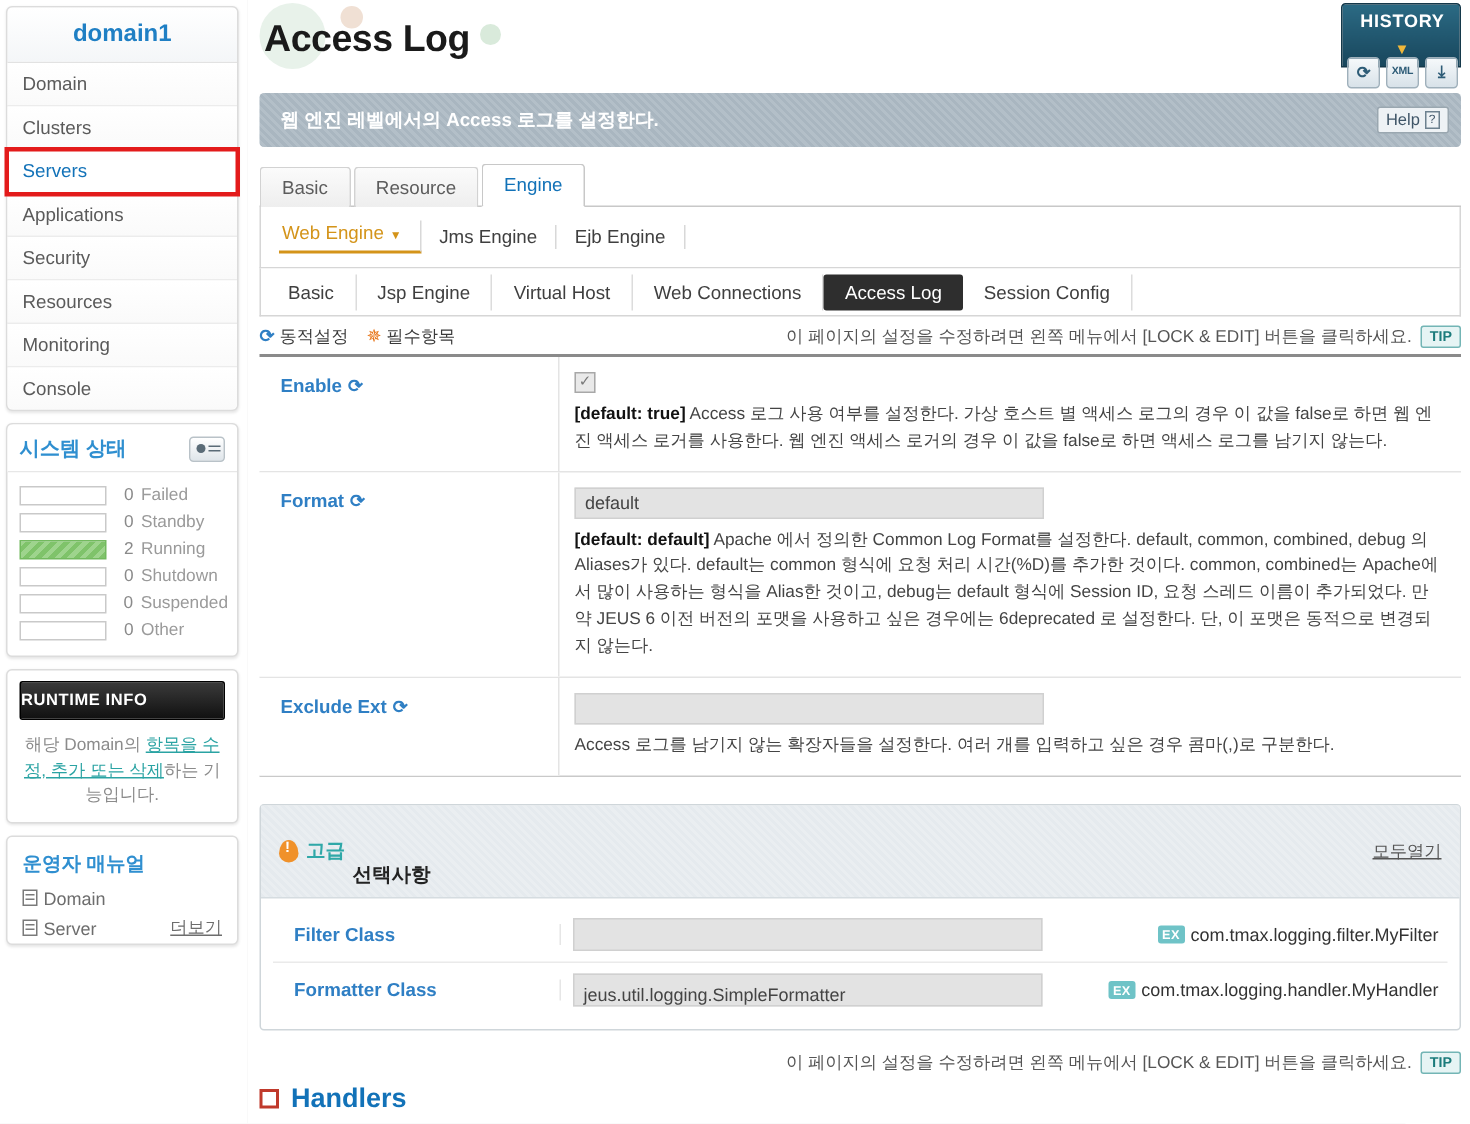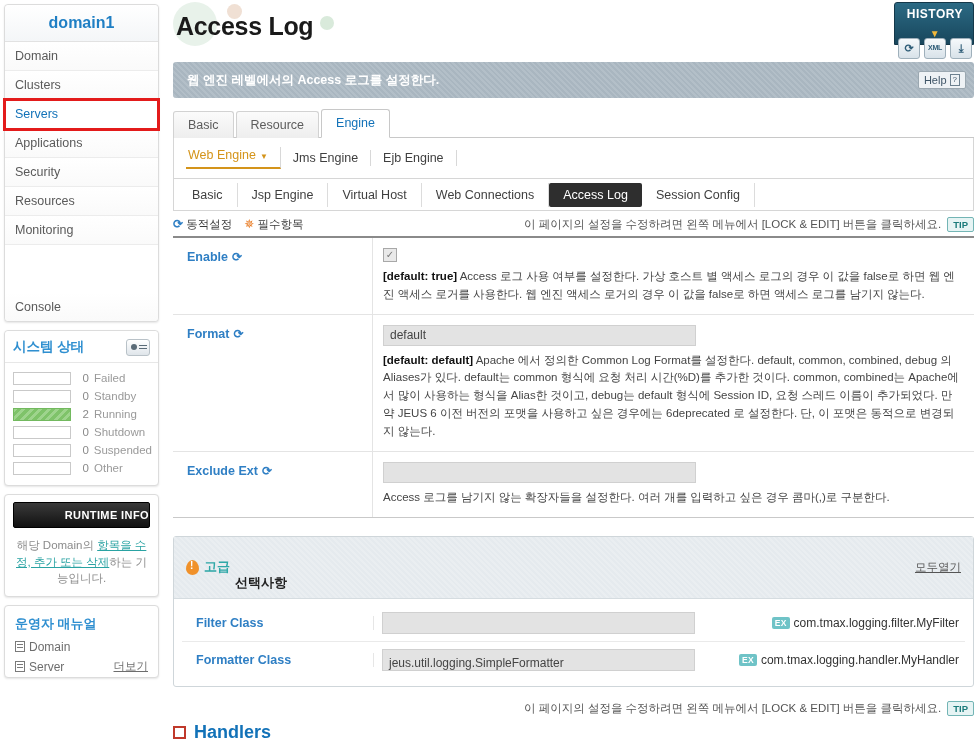--- a/index.html
+++ b/index.html
@@ -40,21 +40,21 @@
   }
   .nav-item {
     display:block;
     padding: 7px 10px;
     font-size: 12.5px;
     color:#5a5a5a;
     border-bottom: 1px solid #ececec;
     background: linear-gradient(#ffffff,#fafafa);
     cursor: pointer;
   }
-  .nav-item:last-child { border-bottom:none; border-radius: 0 0 4px 4px; margin-top: 48px; }
+  .nav-item:last-child { border-bottom:none; border-radius: 0 0 4px 4px; }
   .nav-item.active {
     color:#1272b8;
     font-weight: normal;
   }
   .nav-item.highlight {
     outline: 3px solid #e31b1b;
     outline-offset: -1px;
     position: relative;
     z-index: 3;
     background:#fff;
@@ -96,21 +96,21 @@
     background: repeating-linear-gradient(-45deg,#7fc36a 0 3px,#9ed48d 3px 6px);
     border-color:#72b95e;
   }
   .status-count { width:12px; text-align:right; color:#8a8a8a; font-size:11.5px; margin-right:5px;}
   .status-label { color:#9a9a9a; font-size:11.5px; }
 
   .blk-btn {
     display:block;
     margin: 7px 8px;
     padding: 6px 0;
-    text-align:right;
+    text-align:left;
     font-size: 11px;
     font-weight:bold;
     letter-spacing:.4px;
     color:#fff;
     background: linear-gradient(#3a3a3a,#111111);
     border:1px solid #000;
     border-radius:2px;
     cursor:pointer;
   }
   .sidebar-note {

